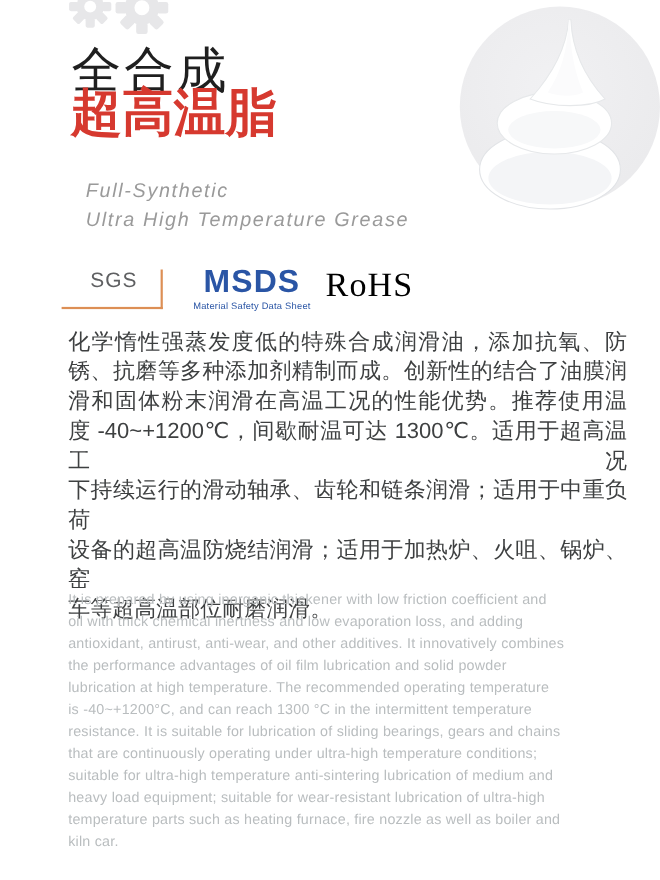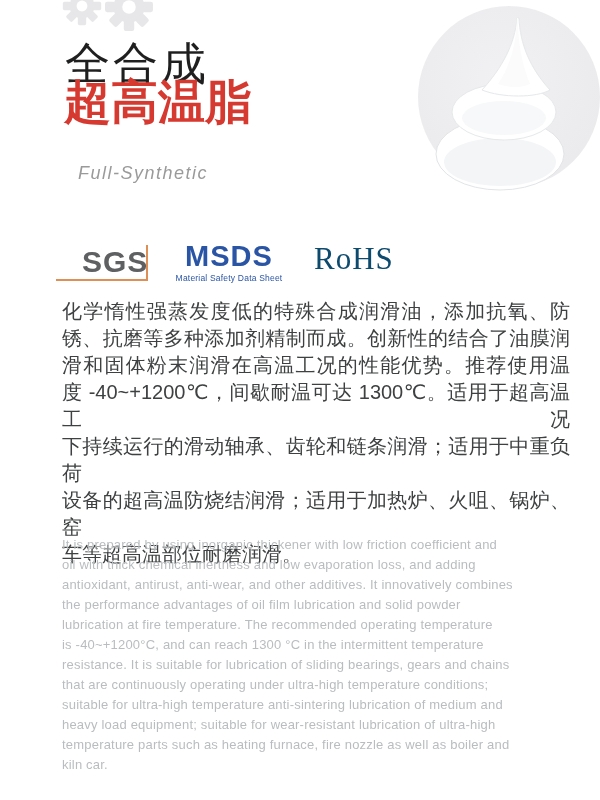--- a/index.html
+++ b/index.html
@@ -63,43 +63,43 @@
     color: #9a9a9a;
   }
 
   
   .cert-row { position: absolute; left: 56px; top: 243px; height: 44px; }
   .cert-sgs {
     position: absolute; left: 0; top: 0; width: 92px; height: 38px;
   }
   .cert-sgs .sgs-text {
     position: absolute; left: 26px; top: 2px;
-    font-size: 30px; font-weight: bold; letter-spacing: 1px;
+    font-size: 19px; font-weight: normal; letter-spacing: 1px;
     color: #5f6062;
   }
   .cert-sgs .sgs-underline {
     position: absolute; left: 0; top: 36px; width: 92px; height: 2px;
     background: #dd8f55;
   }
   .cert-sgs .sgs-vline {
     position: absolute; left: 90px; top: 2px; width: 2px; height: 36px;
     background: #dd8f55;
   }
   .cert-msds { position: absolute; left: 112px; top: 0; width: 122px; text-align: center; }
   .cert-msds .msds-text {
     font-size: 29px; font-weight: bold; letter-spacing: 1px;
     color: #2a55a5; line-height: 26px;
   }
   .cert-msds .msds-subtext {
     font-size: 8.5px; color: #2a55a5; letter-spacing: 0.2px; margin-top: 4px;
   }
   .cert-rohs {
-    position: absolute; left: 258px; top: 0;
+    position: absolute; left: 240px; top: 0;
     font-family: "Liberation Serif", "DejaVu Serif", serif;
-    font-size: 31px; color: #0c4a6e; letter-spacing: 1px; line-height: 32px;
+    font-size: 31px; color: #000000; letter-spacing: 1px; line-height: 32px;
   }
 
   
   .desc-cn {
     position: absolute;
     left: 62px;
     top: 298px;
     width: 508px;
     font-size: 20px;
     line-height: 27px;
@@ -173,20 +173,21 @@
 
       <path d="M 99 12 C 97 38 84 62 64 84 C 84 92 118 92 132 84 C 112 62 102 38 101 12 Z" fill="#ffffff" stroke="#e6e8ea" stroke-width="1"></path>
       <path d="M 99 12 C 98 40 92 60 80 78 C 92 82 104 82 112 78 C 104 58 100 38 100 12 Z" fill="#fbfbfc"></path>
     </svg>
   </div>
 
   <div class="title-cn-1">全合成</div>
   <div class="title-cn-2">超高温脂</div>
   <div class="subtitle-en">
     <div>Full-Synthetic</div>
+    <div>Ultra High Temperature Grease</div>
   </div>
 
   <div class="cert-row">
     <div class="cert-sgs">
       <div class="sgs-text">SGS</div>
       <div class="sgs-underline"></div>
       <div class="sgs-vline"></div>
     </div>
     <div class="cert-msds">
       <div class="msds-text">MSDS</div>
@@ -205,21 +206,21 @@
       <div class="tline">下持续运行的滑动轴承、齿轮和链条润滑；适用于中重负荷</div>
       <div class="tline">设备的超高温防烧结润滑；适用于加热炉、火咀、锅炉、窑</div>
       <div class="tline tline-last">车等超高温部位耐磨润滑。</div>
     </div>
 
   <div class="desc-en">
       <div class="tline">It is prepared by using inorganic thickener with low friction coefficient and</div>
       <div class="tline">oil with thick chemical inertness and low evaporation loss, and adding</div>
       <div class="tline">antioxidant, antirust, anti-wear, and other additives. It innovatively combines</div>
       <div class="tline">the performance advantages of oil film lubrication and solid powder</div>
-      <div class="tline">lubrication at fire temperature. The recommended operating temperature</div>
+      <div class="tline">lubrication at high temperature. The recommended operating temperature</div>
       <div class="tline">is -40~+1200°C, and can reach 1300 °C in the intermittent temperature</div>
       <div class="tline">resistance. It is suitable for lubrication of sliding bearings, gears and chains</div>
       <div class="tline">that are continuously operating under ultra-high temperature conditions;</div>
       <div class="tline">suitable for ultra-high temperature anti-sintering lubrication of medium and</div>
       <div class="tline">heavy load equipment; suitable for wear-resistant lubrication of ultra-high</div>
       <div class="tline">temperature parts such as heating furnace, fire nozzle as well as boiler and</div>
       <div class="tline tline-last">kiln car.</div>
     </div>
 
 </div>

